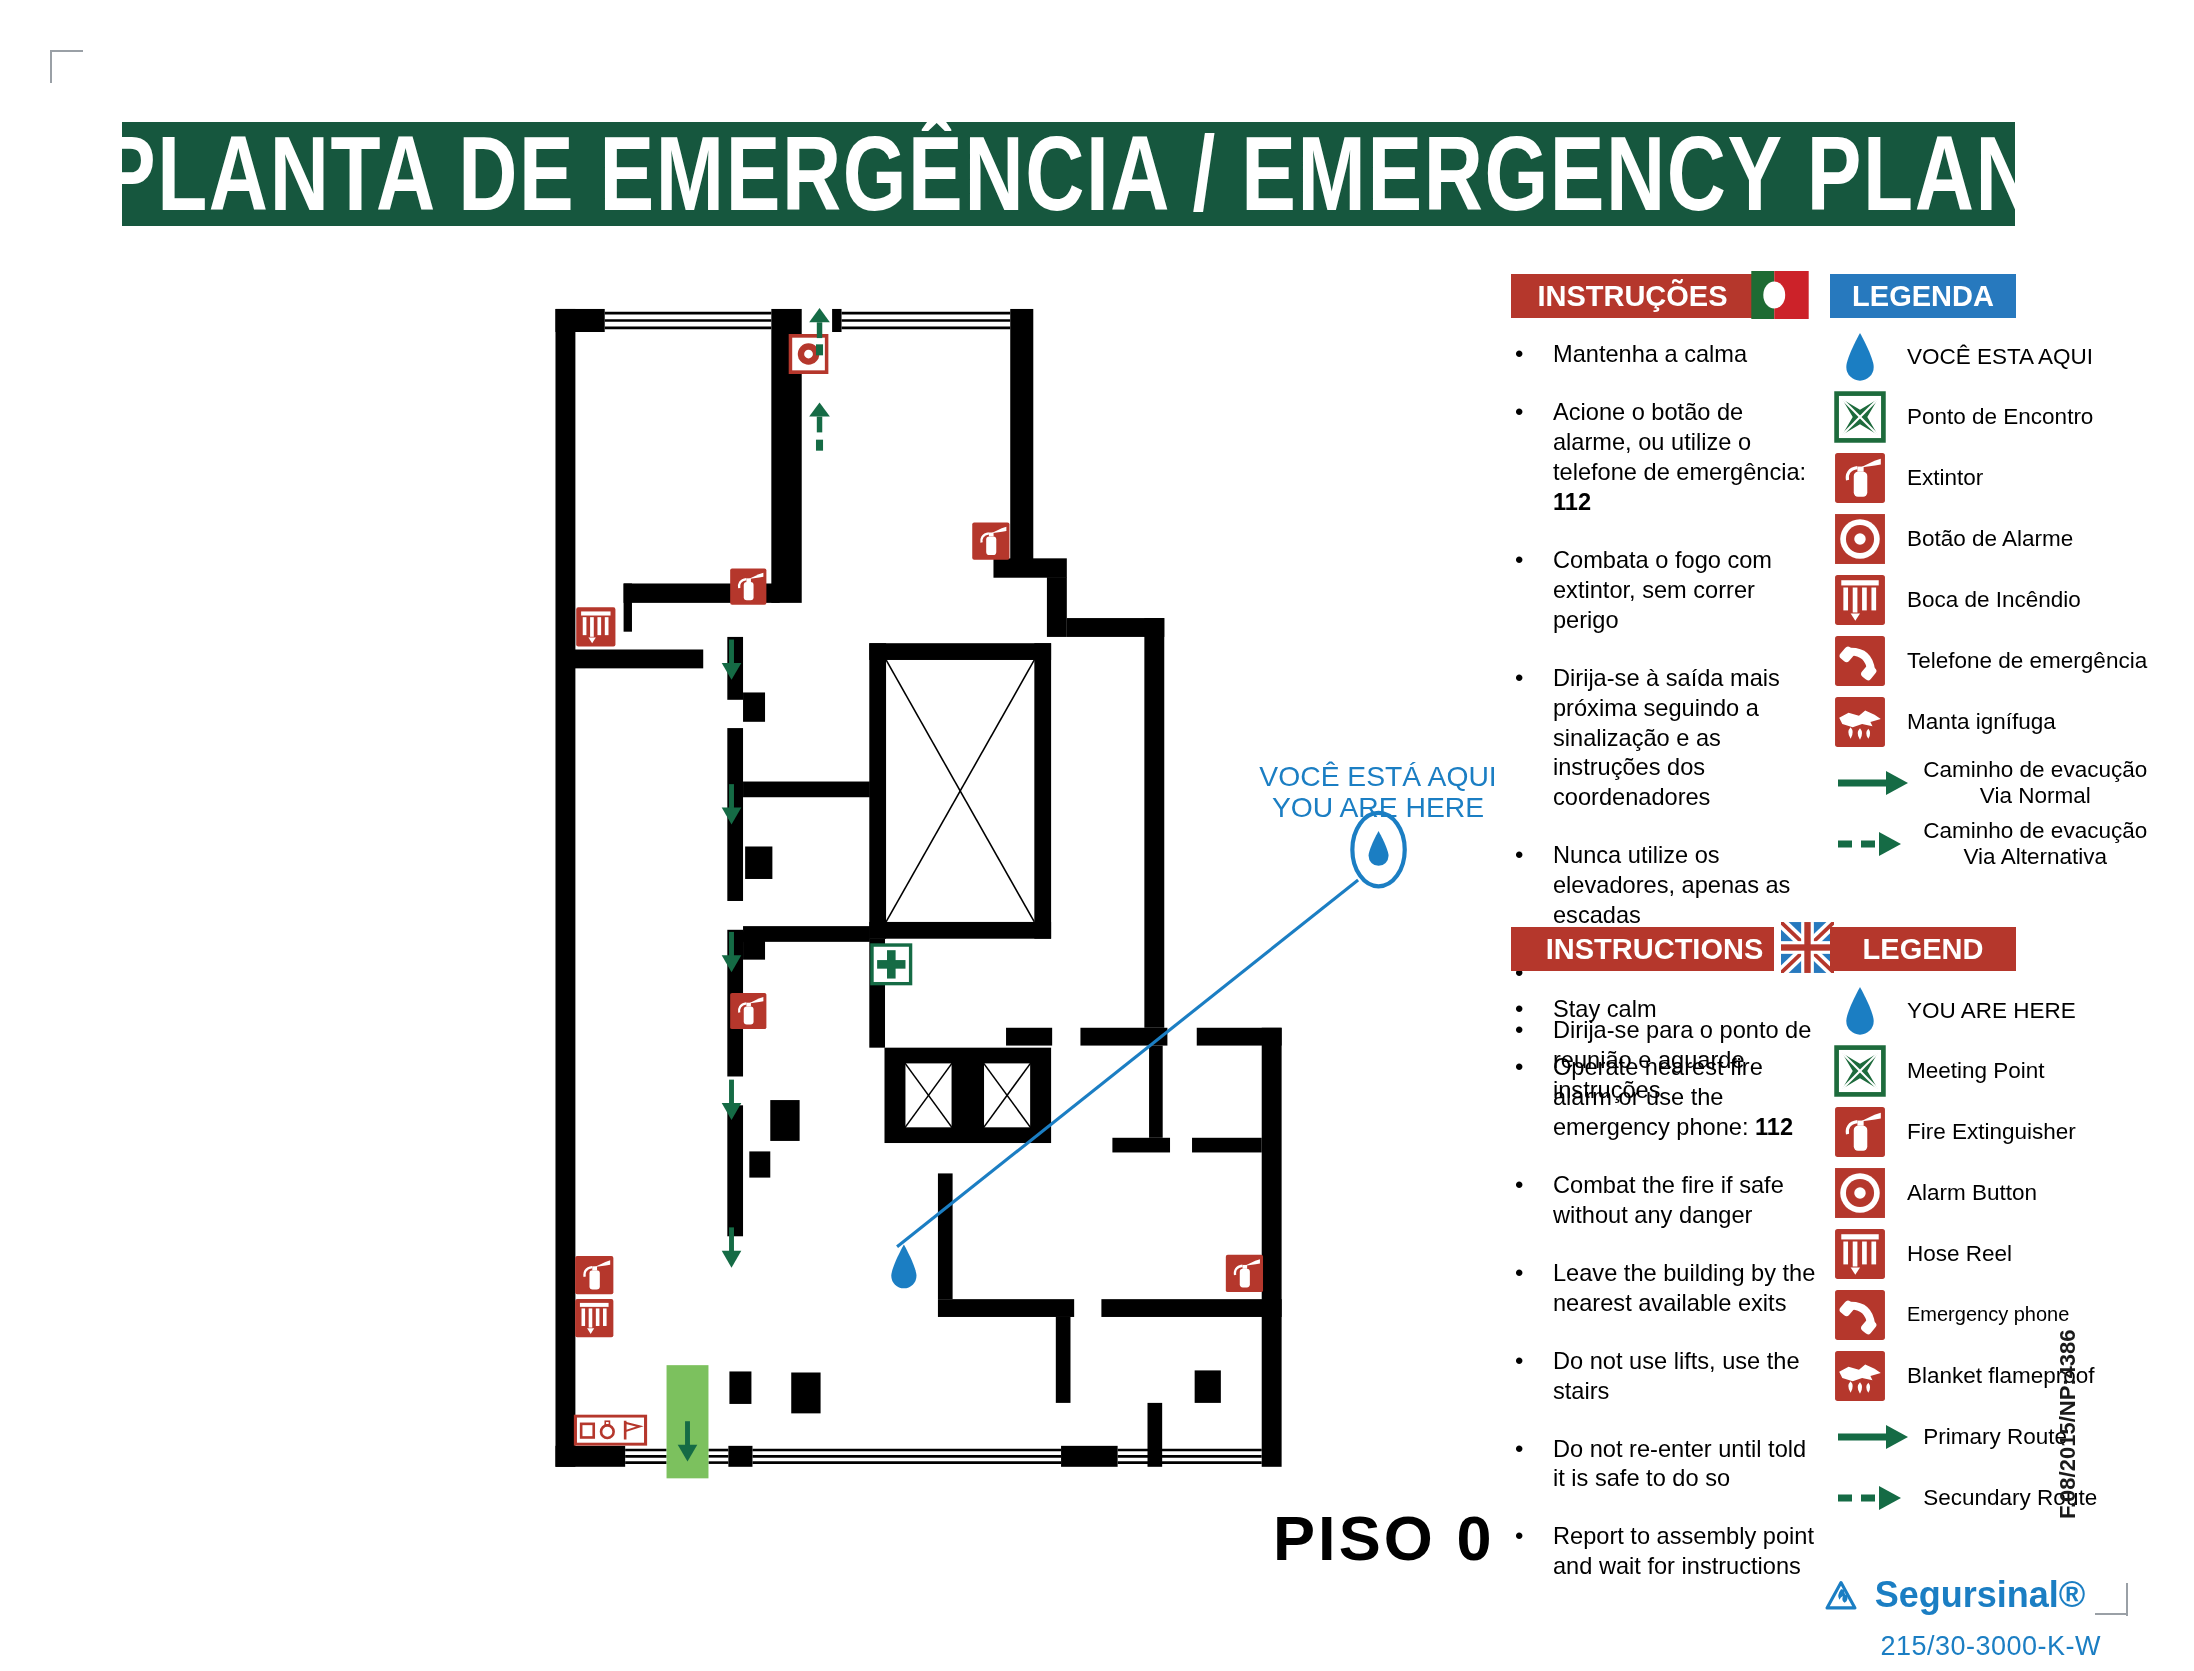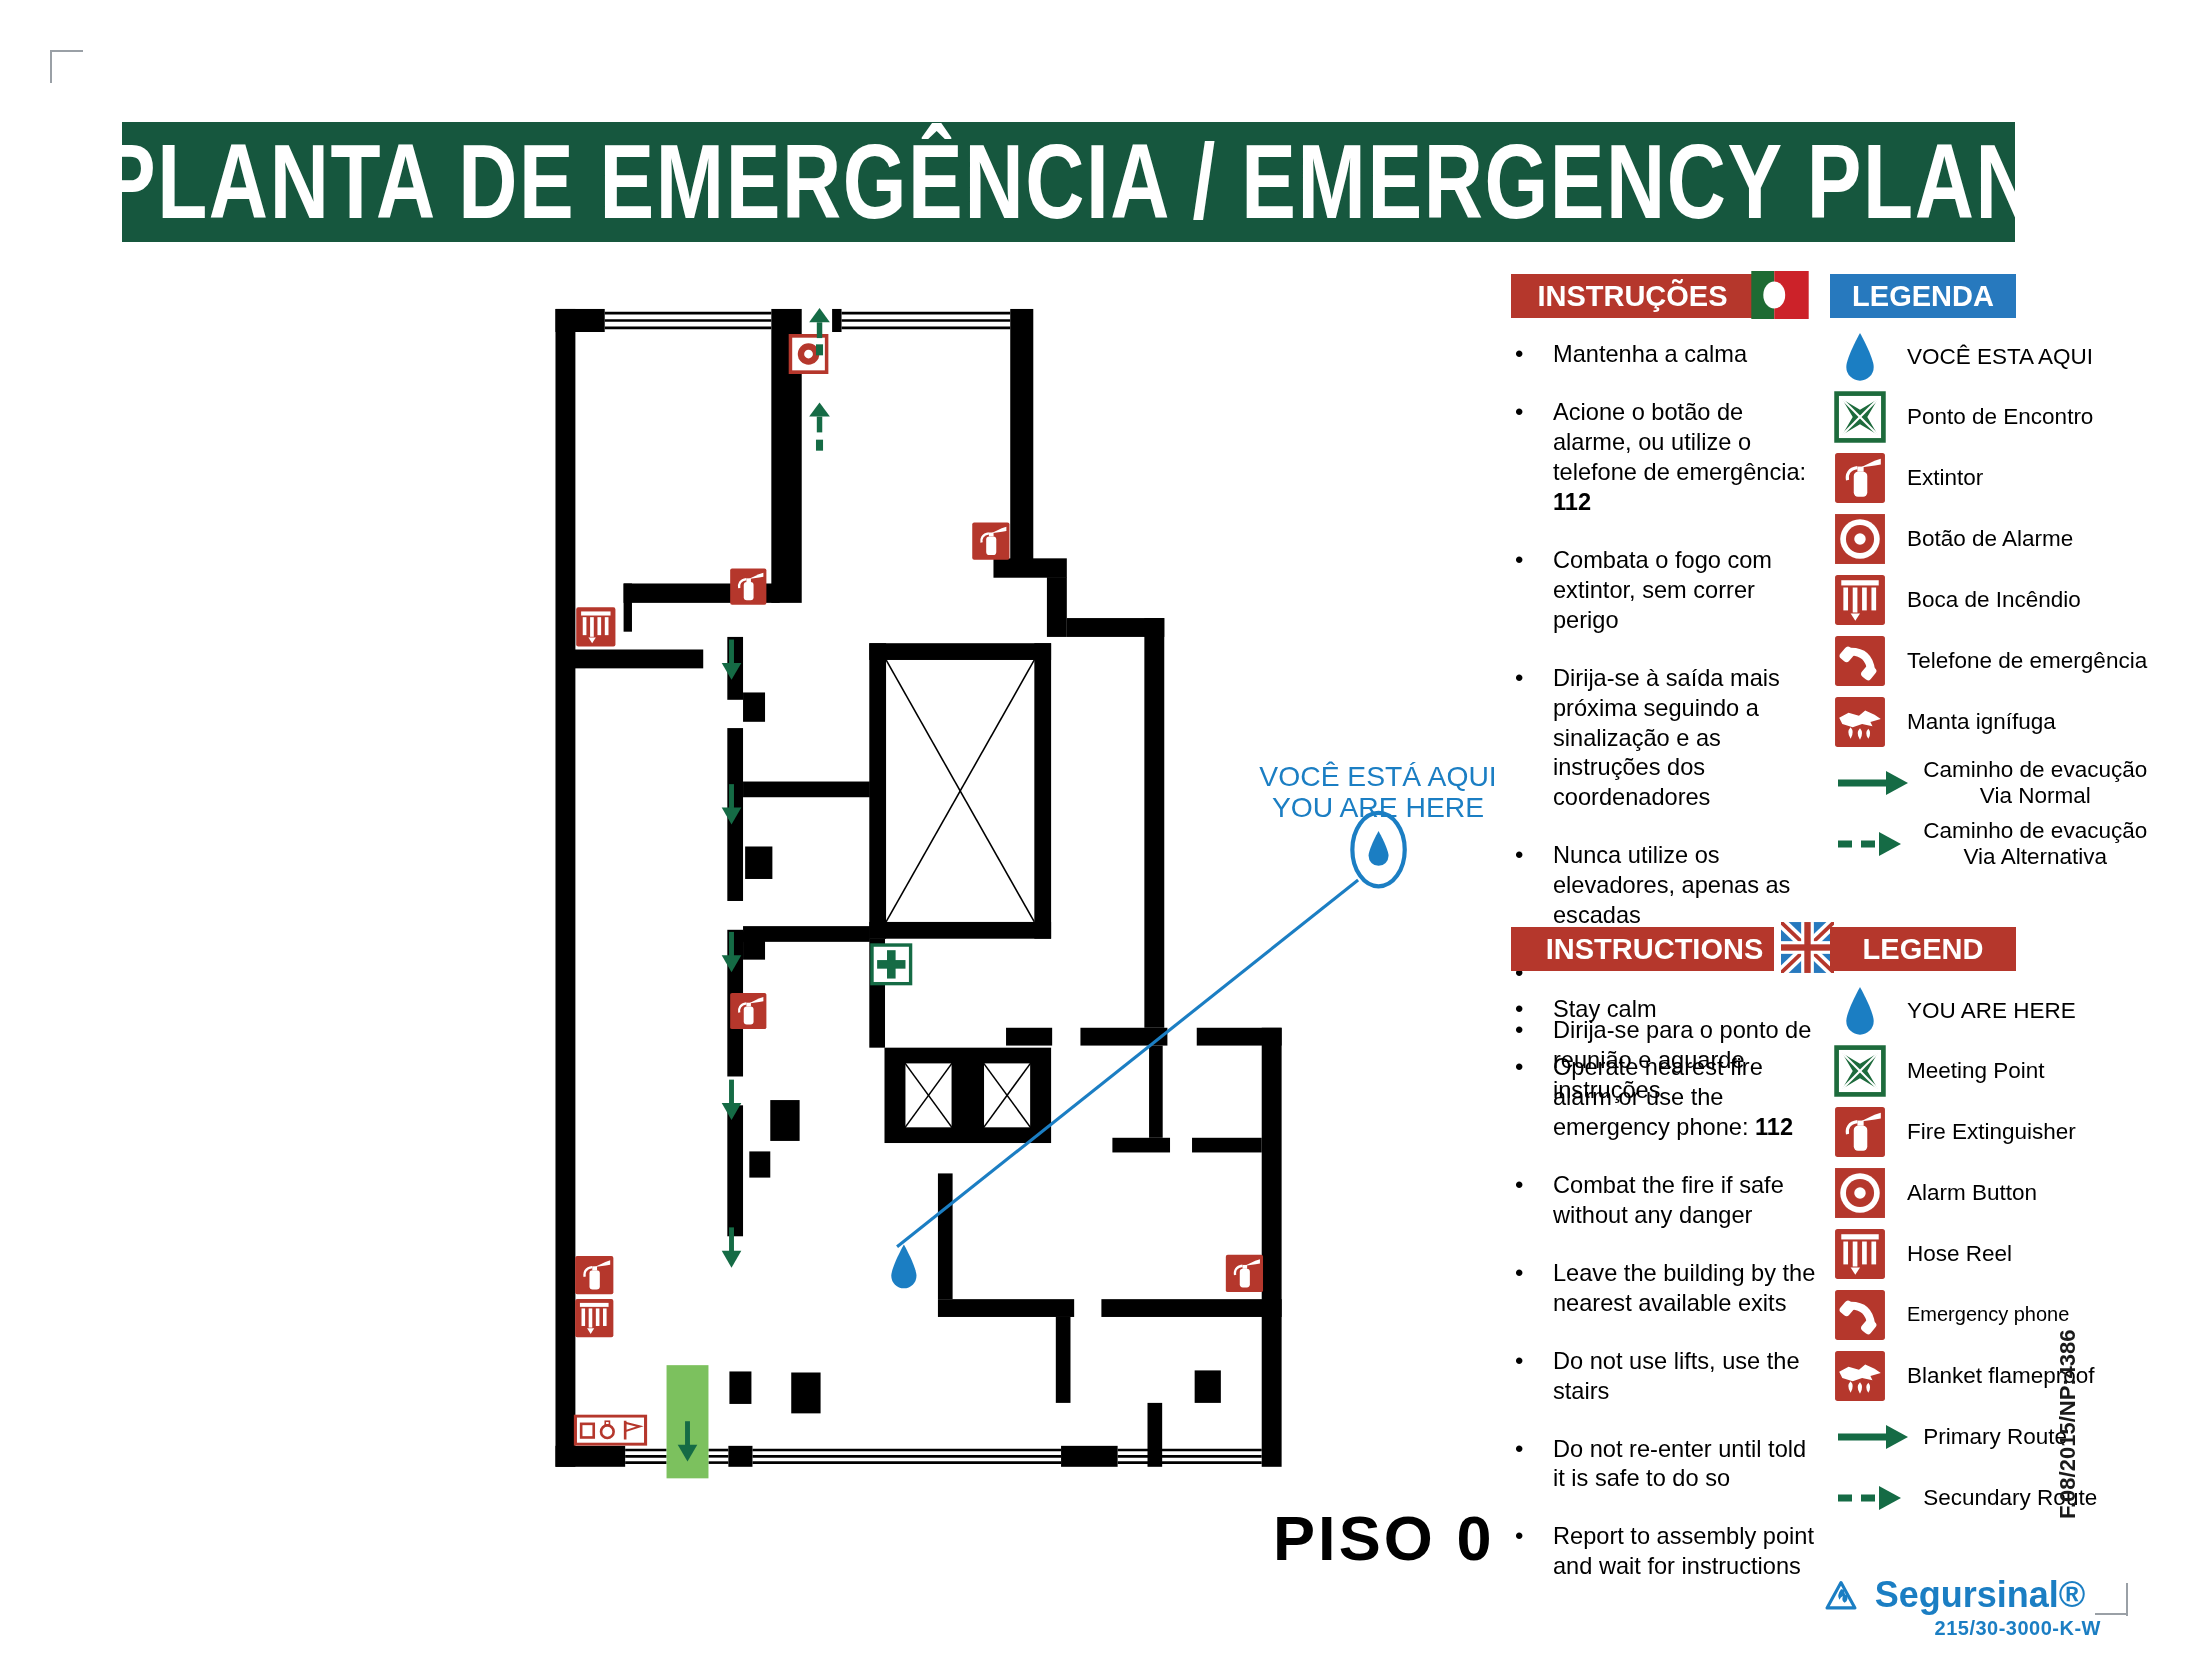--- a/index.html
+++ b/index.html
@@ -8,21 +8,21 @@
     --meeting-green:#1D6B3C; --flag-green:#1E6B33; --flag-red:#CC2229;
   }
   *{margin:0;padding:0;box-sizing:border-box;}
   html,body{width:2194px;height:1672px;background:#fff;
     font-family:"Liberation Sans", sans-serif;color:#000;}
   body{position:relative;overflow:hidden;}
   .abs{position:absolute;}
   
   .crop{position:absolute;background:#9aa0a6;}
   
-  .banner{left:122px;top:122px;width:1893px;height:120px;background:var(--banner-green);
+  .banner{left:122px;top:122px;width:1893px;height:104px;background:var(--banner-green);
     display:flex;align-items:center;justify-content:center;}
   .banner .t{color:#fff;font-weight:bold;font-size:105px;white-space:nowrap;
     transform:scaleX(.78);letter-spacing:2.1px;}
   
   .hdr{display:flex;align-items:center;justify-content:center;color:#fff;
     font-weight:bold;font-size:29px;}
   .hdr.red{background:var(--accent-red);}
   .hdr.blue{background:var(--legend-blue);}
   
   .instr-list{list-style:none;}
@@ -41,21 +41,21 @@
   .legend-row.small-label .legend-label{font-size:20px;}
   
   .piso{left:1273px;top:1502px;font-size:63px;font-weight:bold;letter-spacing:3.1px;}
   
   .ref-vert{left:2055px;top:1184px;height:335px;writing-mode:vertical-rl;
     transform:rotate(180deg);font-size:22px;font-weight:bold;color:#1a1a1a;}
   
   .brand{left:1808px;top:1574px;width:293px;text-align:right;color:var(--link-blue);}
   .brand .row1{display:flex;align-items:center;justify-content:center;gap:17px;}
   .brand .bname{font-size:36px;font-weight:bold;}
-  .brand .bcode{font-size:20px;font-weight:bold;letter-spacing:0.5px;margin-top:1px;}
+  .brand .bcode{font-size:27px;font-weight:normal;letter-spacing:0.5px;margin-top:15px;}
   svg text{font-family:"Liberation Sans", sans-serif;}
 </style>
 </head>
 <body>
 
 <div class="crop" style="left:50px;top:50px;width:32.5px;height:2.1px;"></div>
 <div class="crop" style="left:50px;top:50px;width:2.1px;height:32.5px;"></div>
 <div class="crop" style="left:2095px;top:1613px;width:32.5px;height:2.1px;"></div>
 <div class="crop" style="left:2126px;top:1583px;width:2.1px;height:32.5px;"></div>
 

